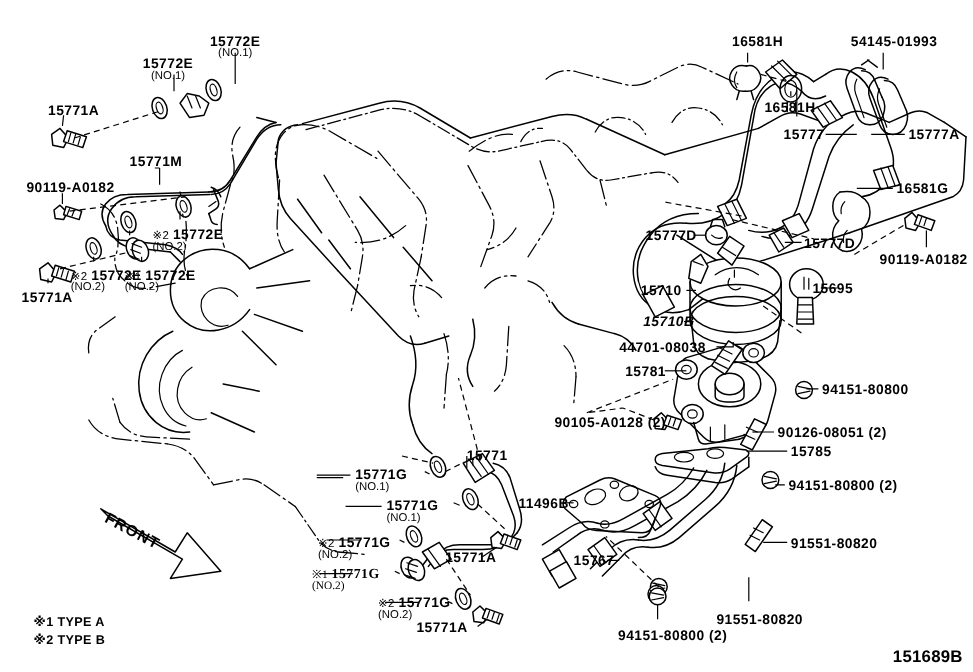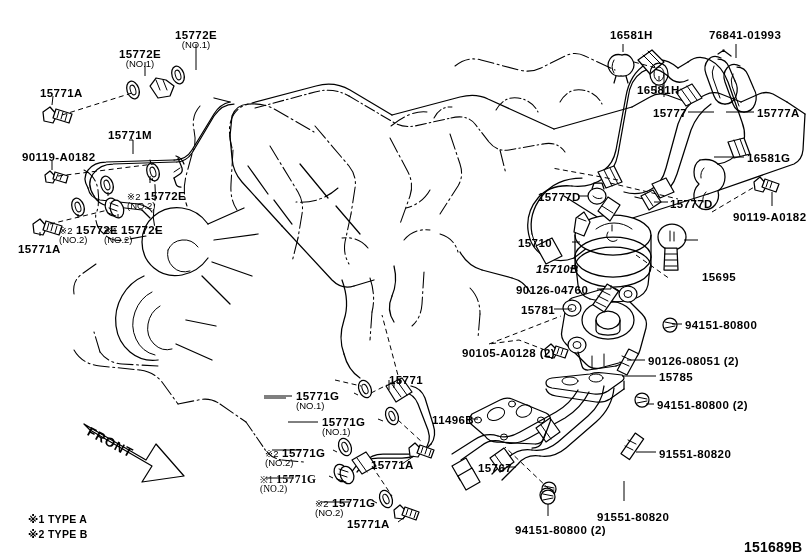--- a/index.html
+++ b/index.html
@@ -474,32 +474,32 @@
       <div class="lbl c" style="left: 140px; top: 48px;"><span>15772E</span><span class="sub">(NO.1)</span></div>
       <div class="lbl c" style="left: 196px; top: 29px;"><span>15772E</span><span class="sub">(NO.1)</span></div>
       <div class="lbl" style="left: 40px; top: 87px;"><span>15771A</span></div>
       <div class="lbl" style="left: 108px; top: 129px;"><span>15771M</span></div>
       <div class="lbl" style="left: 22px; top: 151px;"><span>90119-A0182</span></div>
       <div class="lbl" style="left: 127px; top: 190px;"><span class="mk">※2 </span><span>15772E</span><span class="sub">(NO.2)</span></div>
       <div class="lbl" style="left: 59px; top: 224px;"><span class="mk">※2 </span><span>15772E</span><span class="sub">(NO.2)</span></div>
       <div class="lbl" style="left: 104px; top: 224px;"><span class="mk">※1 </span><span>15772E</span><span class="sub">(NO.2)</span></div>
       <div class="lbl" style="left: 18px; top: 243px;"><span>15771A</span></div>
       <div class="lbl" style="left: 610px; top: 29px;"><span>16581H</span></div>
-      <div class="lbl" style="left: 709px; top: 29px;"><span>76841-01993</span></div>
+      <div class="lbl" style="left: 709px; top: 29px;"><span>54145-01993</span></div>
       <div class="lbl" style="left: 637px; top: 84px;"><span>16581H</span></div>
       <div class="lbl" style="left: 653px; top: 107px;"><span>15777</span></div>
       <div class="lbl" style="left: 757px; top: 107px;"><span>15777A</span></div>
       <div class="lbl" style="left: 747px; top: 152px; text-align: center;"><span>16581G</span></div>
       <div class="lbl" style="left: 538px; top: 191px;"><span>15777D</span></div>
       <div class="lbl" style="left: 670px; top: 198px;"><span>15777D</span></div>
       <div class="lbl" style="left: 733px; top: 211px;"><span>90119-A0182</span></div>
-      <div class="lbl" style="left: 518px; top: 237px;"><span>15710</span></div>
-      <div class="lbl" style="left: 702px; top: 235px; margin-top: 36px;"><span>15695</span></div>
+      <div class="lbl" style="left: 534px; top: 237px;"><span>15710</span></div>
+      <div class="lbl" style="left: 677px; top: 235px;"><span>15695</span></div>
       <div class="lbl" style="left: 536px; top: 263px; font-style: italic;"><span>15710B</span></div>
-      <div class="lbl" style="left: 516px; top: 284px;"><span>90126-04760</span></div>
+      <div class="lbl" style="left: 516px; top: 284px;"><span>44701-08038</span></div>
       <div class="lbl" style="left: 521px; top: 304px;"><span>15781</span></div>
       <div class="lbl" style="left: 685px; top: 319px; text-align: center;"><span>94151-80800</span></div>
       <div class="lbl" style="left: 462px; top: 347px;"><span>90105-A0128 (2)</span></div>
       <div class="lbl" style="left: 648px; top: 355px;"><span>90126-08051 (2)</span></div>
       <div class="lbl" style="left: 659px; top: 371px;"><span>15785</span></div>
       <div class="lbl" style="left: 657px; top: 399px;"><span>94151-80800 (2)</span></div>
       <div class="lbl" style="left: 432px; top: 414px;"><span>11496B</span></div>
       <div class="lbl" style="left: 659px; top: 448px;"><span>91551-80820</span></div>
       <div class="lbl" style="left: 478px; top: 462px;"><span>15767</span></div>
       <div class="lbl" style="left: 597px; top: 511px;"><span>91551-80820</span></div>

